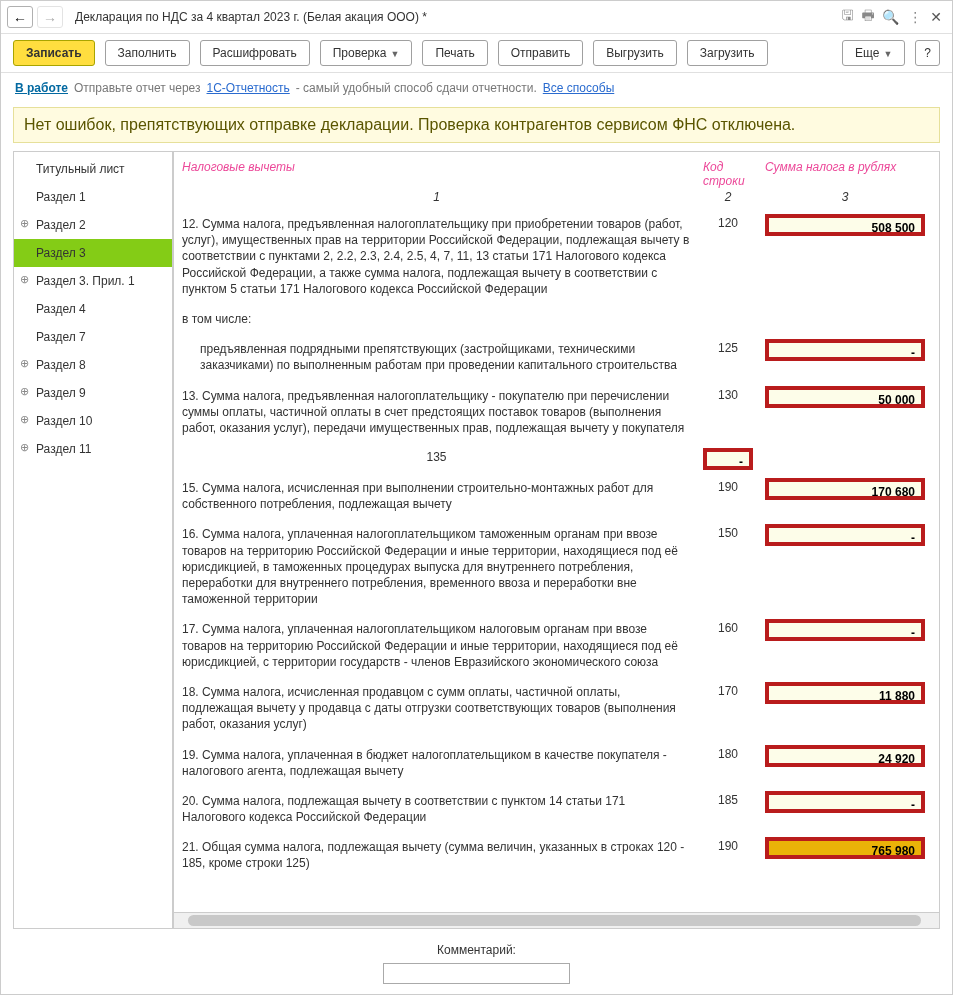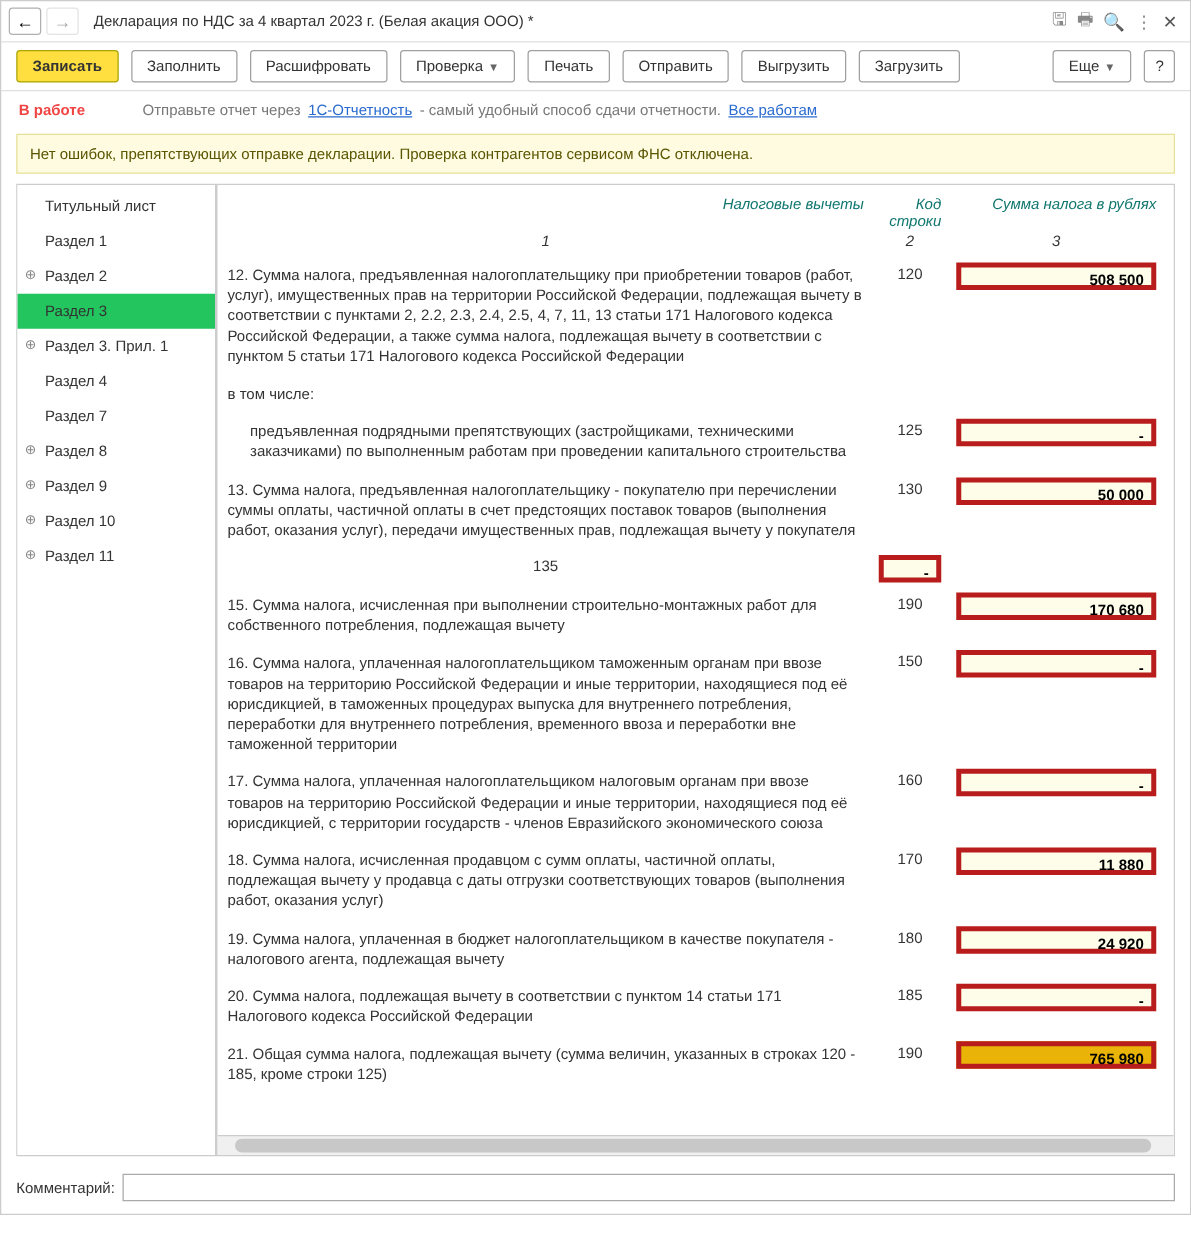--- a/index.html
+++ b/index.html
@@ -63,30 +63,30 @@
   .btn .caret { font-size: 9px; margin-left: 4px; color: #666; }
   .toolbar .spacer { flex: 1; }
   .btn.small { padding: 5px 8px; }
   .subhead {
     display: flex;
     align-items: center;
     padding: 8px 14px;
     gap: 6px;
     font-size: 12px;
   }
-  .subhead .status { color: #ef4444; font-weight: bold; margin-right: 40px; }
+  .subhead .status { color: #0369a1; text-decoration: underline; font-weight: bold; }
   .subhead .muted { color: #777; }
   .subhead a { color: #2a6bcf; text-decoration: underline; cursor: pointer; }
   .info-bar {
     margin: 4px 12px 8px;
     background: #fffbe0;
     border: 1px solid #e6e09a;
     padding: 8px 10px;
     color: #5a5500;
-    font-size: 12px;
+    font-size: 16px;
   }
   .main {
     display: flex;
     margin: 0 12px 8px;
     border: 1px solid #ccc;
   }
   .sidebar {
     width: 160px;
     border-right: 2px solid #ccc;
     background: #fff;
@@ -100,42 +100,42 @@
   }
   .side-item .exp {
     position: absolute;
     left: 5px;
     top: 6px;
     width: 11px; height: 11px;
     color: #888;
     font-size: 11px;
     text-align: center;
   }
-  .side-item.active { background: #22c55e; }
+  .side-item.active { background: #84cc16; }
   .side-item:first-child { padding-top: 10px; }
   .content {
     flex: 1;
     position: relative;
     overflow: hidden;
   }
   .scroll-area {
     height: 760px;
     overflow-y: auto;
     padding: 8px 14px 8px 8px;
   }
   .grid {
     display: grid;
     grid-template-columns: 1fr 50px 160px;
     column-gap: 12px;
     align-items: start;
   }
   .col-head {
     font-style: italic;
-    text-align: right;
-    color: #0f766e;
+    text-align: left;
+    color: #ec4899;
     padding-bottom: 2px;
   }
   .col-sub {
     font-style: italic;
     text-align: center;
     color: #333;
     padding-bottom: 8px;
   }
   .desc {
     color: #333;
@@ -169,20 +169,21 @@
     position: absolute;
     left: 14px; top: 2px; right: 18px; bottom: 2px;
     background: #c8c8c8;
     border-radius: 6px;
   }
   .footer {
     display: flex;
     align-items: center;
     padding: 6px 12px 10px;
     gap: 6px;
+    flex-direction: column;
   }
   .footer label { color: #333; }
   .footer input {
     flex: 1;
     border: 1px solid #aaa;
     height: 22px;
     padding: 2px 4px;
   }
   ::-webkit-scrollbar { width: 14px; }
   ::-webkit-scrollbar-track { background: #f0f0f0; }
@@ -219,21 +220,21 @@
     <div class="spacer"></div>
     <button class="btn"><span>Еще</span><span class="caret">▼</span></button>
     <button class="btn small">?</button>
   </div>
 
   <div class="subhead">
     <span class="status">В работе</span>
     <span class="muted">Отправьте отчет через </span>
     <a>1С-Отчетность</a>
     <span class="muted"> - самый удобный способ сдачи отчетности. </span>
-    <a>Все работам</a>
+    <a>Все способы</a>
   </div>
 
   <div class="info-bar">Нет ошибок, препятствующих отправке декларации. Проверка контрагентов сервисом ФНС отключена.</div>
 
   <div class="main">
     <div class="sidebar" id="sidebar">
         <div class="side-item"><span>Титульный лист</span></div>
         <div class="side-item"><span>Раздел 1</span></div>
         <div class="side-item"><span class="exp">⊕</span><span>Раздел 2</span></div>
         <div class="side-item active"><span>Раздел 3</span></div>

